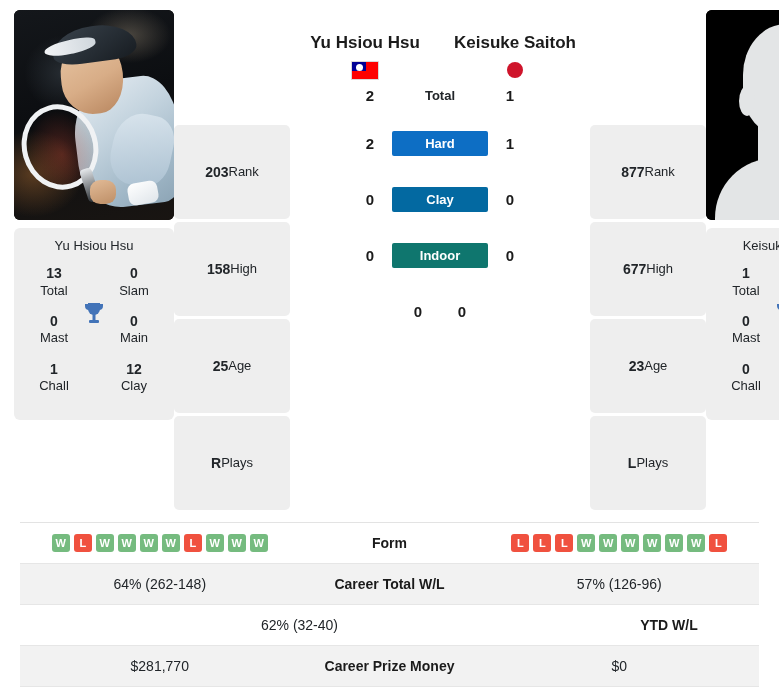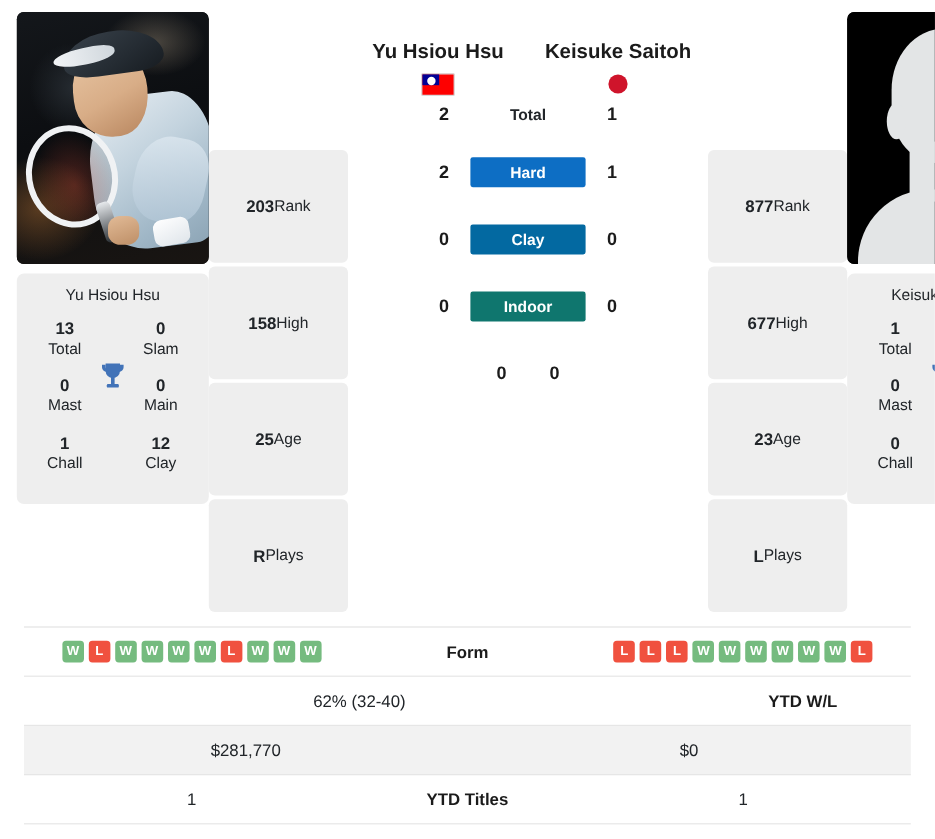--- a/index.html
+++ b/index.html
@@ -543,28 +543,34 @@
             <div class="form-badge form-w">W</div>
             <div class="form-badge form-w">W</div>
             <div class="form-badge form-w">W</div>
             <div class="form-badge form-w">W</div>
             <div class="form-badge form-w">W</div>
             <div class="form-badge form-l">L</div>
           </div>
       </div>
     </div>
 
+    <div class="cmp-row alt">
+      <div class="cmp-left">64% (262-148)</div>
+      <div class="cmp-mid">Career Total W/L</div>
+      <div class="cmp-right">57% (126-96)</div>
+    </div>
 
     <div class="cmp-row">
       <div class="cmp-left">62% (32-40)</div>
       <div class="cmp-mid">YTD W/L</div>
     </div>
 
     <div class="cmp-row alt">
       <div class="cmp-left">$281,770</div>
+      <div class="cmp-mid">Career Prize Money</div>
       <div class="cmp-right">$0</div>
     </div>
 
     <div class="cmp-row">
       <div class="cmp-left">1</div>
       <div class="cmp-mid">YTD Titles</div>
       <div class="cmp-right">1</div>
     </div>
 
   </div>

